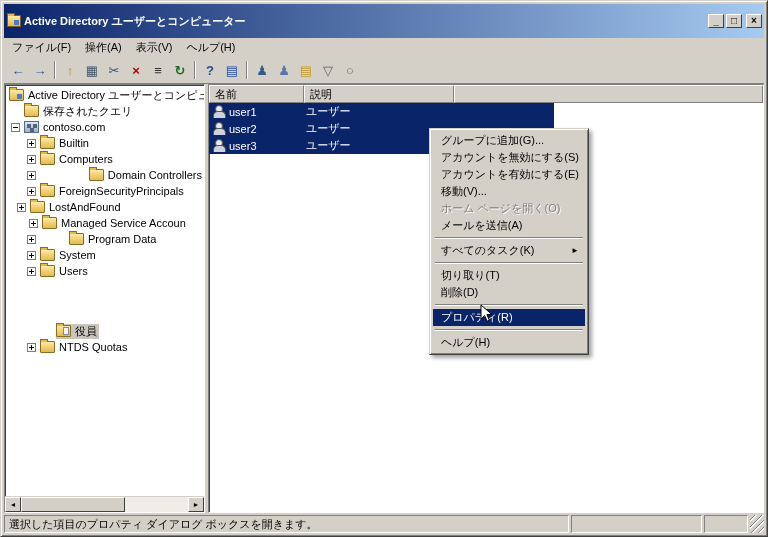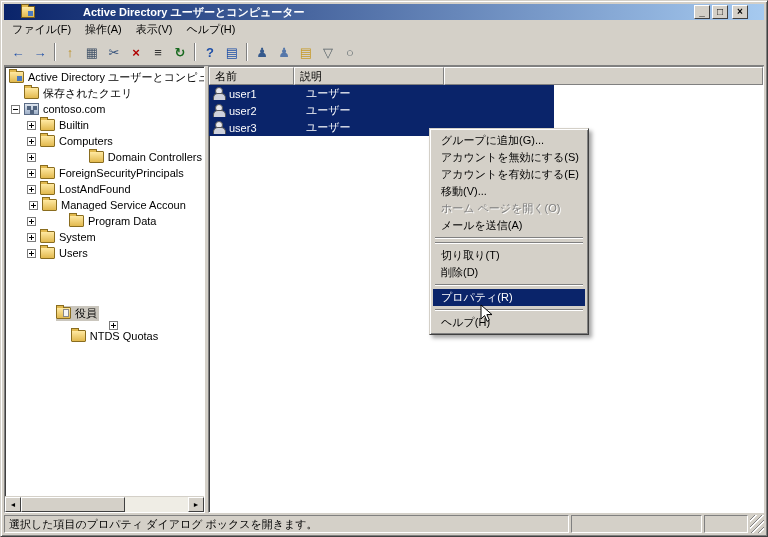--- a/index.html
+++ b/index.html
@@ -5,22 +5,22 @@
   * { margin:0; padding:0; box-sizing:border-box; }
   html,body { width:768px; height:537px; overflow:hidden; background:#3a6ea5;
     font-family:"Liberation Sans","DejaVu Sans",sans-serif; font-size:11px; }
 
   .window { position:relative; width:768px; height:537px; background:var(--window_face);
     border:1px solid; border-color:#d4d0c8 #404040 #404040 #d4d0c8;
     box-shadow: inset 1px 1px 0 #ffffff, inset -1px -1px 0 #808080;
     padding:3px; display:flex; flex-direction:column; }
 
   
-  .titlebar { height:16px; flex:none; display:flex; align-items:center; padding:0 16px;
-    background:linear-gradient(to right, var(--titlebar_start), var(--titlebar_end));gap:45px; }
+  .titlebar { height:34px; flex:none; display:flex; align-items:center; padding:0 2px;
+    background:linear-gradient(to right, var(--titlebar_start), var(--titlebar_end)); }
   .app-icon { width:14px; height:12px; margin:0 3px 0 1px; position:relative; flex:none;
     background:linear-gradient(#ffe9a2,#e2b94e); border:1px solid #7a5f1c; }
   .app-icon::before { content:""; position:absolute; top:-3px; left:-1px; width:6px; height:2px;
     background:#e2b94e; border:1px solid #7a5f1c; border-bottom:none; }
   .app-icon::after { content:""; position:absolute; right:1px; bottom:1px; width:5px; height:5px; background:#4a7ac0; }
   .title-text { color:#ffffff; font-weight:bold; font-size:11px; white-space:nowrap; overflow:hidden; flex:1; }
   .caption-btns { display:flex; gap:2px; flex:none; }
   .cap-btn { width:16px; height:14px; background:var(--window_face); color:#000;
     border:1px solid; border-color:#ffffff #404040 #404040 #ffffff;
     font-size:10px; font-weight:bold; line-height:11px; text-align:center; }
@@ -197,21 +197,21 @@
               <span class="tree-label">Domain Controllers</span>
             </span>
           </div>
           <div class="tree-row" style="padding-left: 22px;">
             <span class="exp plus"></span>
             <span class="tree-label-wrap">
               <span class="icon icon-folder"></span>
               <span class="tree-label">ForeignSecurityPrincipals</span>
             </span>
           </div>
-          <div class="tree-row" style="padding-left: 22px;">
+          <div class="tree-row" style="padding-left: 12px;">
             <span class="exp plus"></span>
             <span class="tree-label-wrap">
               <span class="icon icon-folder"></span>
               <span class="tree-label">LostAndFound</span>
             </span>
           </div>
           <div class="tree-row" style="padding-left: 24px;">
             <span class="exp plus"></span>
             <span class="tree-label-wrap">
               <span class="icon icon-folder"></span>
@@ -239,41 +239,41 @@
               <span class="tree-label">Users</span>
             </span>
           </div>
           <div class="tree-row" style="padding-left: 38px; margin-top: 44px;">
             <span class="exp-spacer"></span>
             <span class="tree-label-wrap tree-sel">
               <span class="icon icon-ou"></span>
               <span class="tree-label">役員</span>
             </span>
           </div>
-          <div class="tree-row" style="padding-left: 22px; flex-direction: column;">
+          <div class="tree-row" style="padding-left: 22px;">
             <span class="exp plus"></span>
             <span class="tree-label-wrap">
               <span class="icon icon-folder"></span>
               <span class="tree-label">NTDS Quotas</span>
             </span>
           </div>
         </div>
       <div class="hscroll">
         <span class="sb-btn">◄</span>
         <span class="sb-thumb"></span>
         <span class="sb-track"></span>
         <span class="sb-btn">►</span>
       </div>
     </div>
 
     <div class="splitter"></div>
 
     <div class="list-pane pane-sunken">
       <div class="list-header" id="list-header">
-          <div class="col-header" style="width: 85px;">名前</div>
+          <div class="col-header" style="width: 95px;">名前</div>
           <div class="col-header" style="width: 150px;">説明</div>
           <div class="col-header filler"></div>
         </div>
       <div class="list-rows" id="list-rows">
           <div class="list-row selected" style="width: 345px;">
             <div class="cell" style="width: 95px;">
               <span class="user-icon"></span>
               <span class="cell-text">user1</span>
             </div>
             <div class="cell" style="width: 100px;">ユーザー</div>
@@ -320,20 +320,24 @@
       <div class="cm-item">
         <span class="cm-label">移動(V)...</span>
       </div>
       <div class="cm-item dis">
         <span class="cm-label">ホーム ページを開く(O)</span>
       </div>
       <div class="cm-item">
         <span class="cm-label">メールを送信(A)</span>
       </div>
       <div class="cm-sep"></div>
+      <div class="cm-item">
+        <span class="cm-label">すべてのタスク(K)</span>
+        <span class="cm-arrow">►</span>
+      </div>
       <div class="cm-sep"></div>
       <div class="cm-item">
         <span class="cm-label">切り取り(T)</span>
       </div>
       <div class="cm-item">
         <span class="cm-label">削除(D)</span>
       </div>
       <div class="cm-sep"></div>
       <div class="cm-item hl">
         <span class="cm-label">プロパティ(R)</span>

